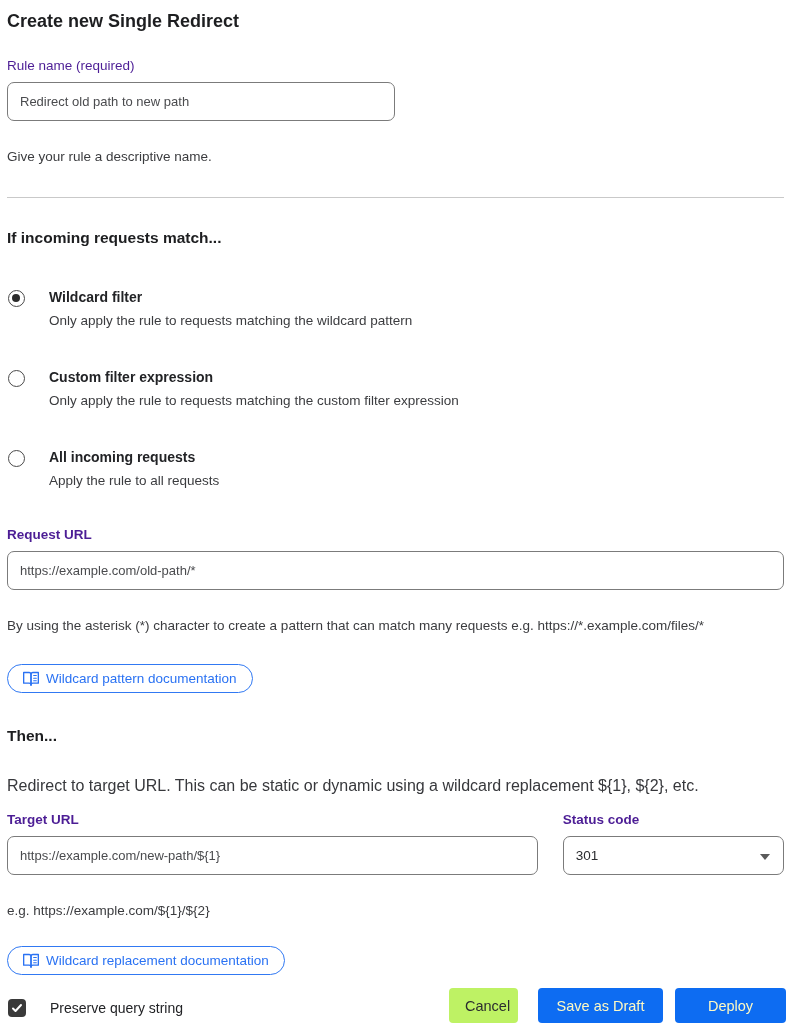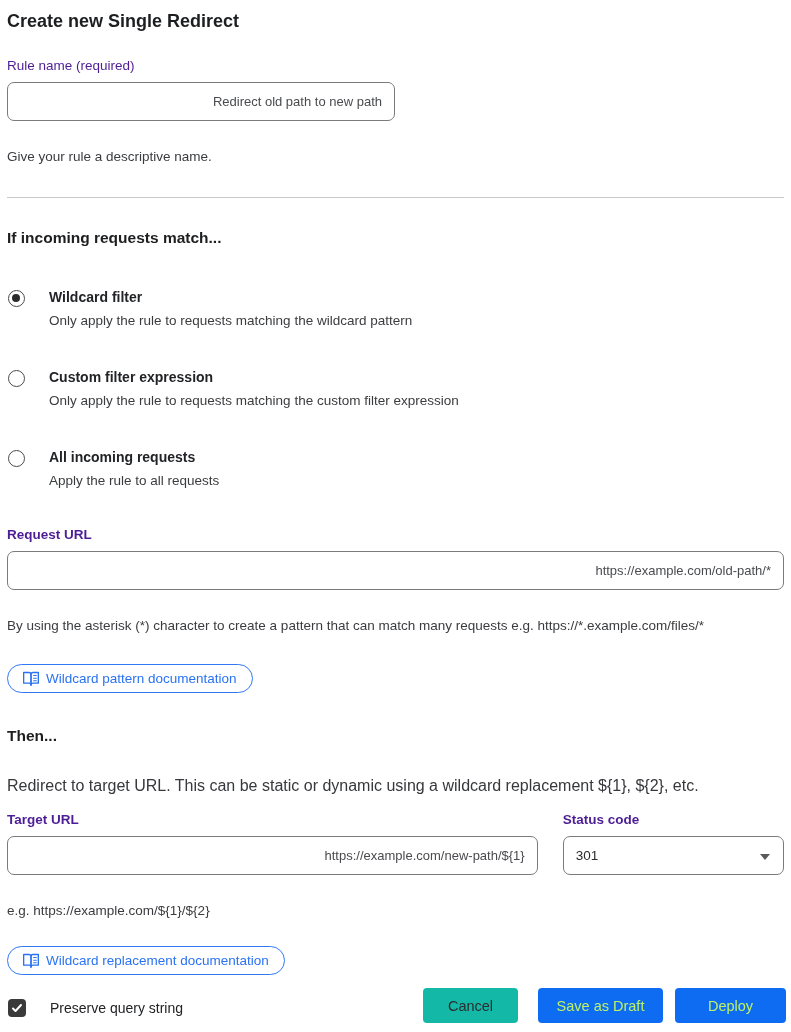--- a/index.html
+++ b/index.html
@@ -35,21 +35,20 @@
     height: 39px;
     border: 1px solid #7b7b7b;
     border-radius: 7px;
     padding: 0 12px;
     font-family: "Liberation Sans", sans-serif;
     font-size: 13px;
     color: #4a4b4e;
     background: #fff;
     width: 388px;
     outline: none;
-    text-align: right;
   }
   .text-input.full { width: 777px; }
 
   .help-text {
     margin-top: 25px;
     font-size: 13.5px;
     color: #3b3c3f;
     line-height: 22px;
     max-width: 780px;
   }
@@ -196,28 +195,28 @@
   .btn {
     height: 35px;
     border: none;
     border-radius: 4px;
     font-family: "Liberation Sans", sans-serif;
     font-size: 14.5px;
     cursor: pointer;
     padding: 0 16px;
   }
   .btn-cancel {
-    background: #14b8a6;
+    background: #bef264;
     color: #2b2c2f;
-    width: 95px;
+    width: 69px;
     margin-right: 20px;
   }
   .btn-primary {
     background: #0d6cf2;
-    color: #bef264;
+    color: #fef9c3;
   }
   .btn-save { width: 125px; margin-right: 12px; }
   .btn-deploy { width: 111px; }
 </style>
 </head>
 <body>
 
 
 
 <h1 class="page-title">Create new Single Redirect</h1>

